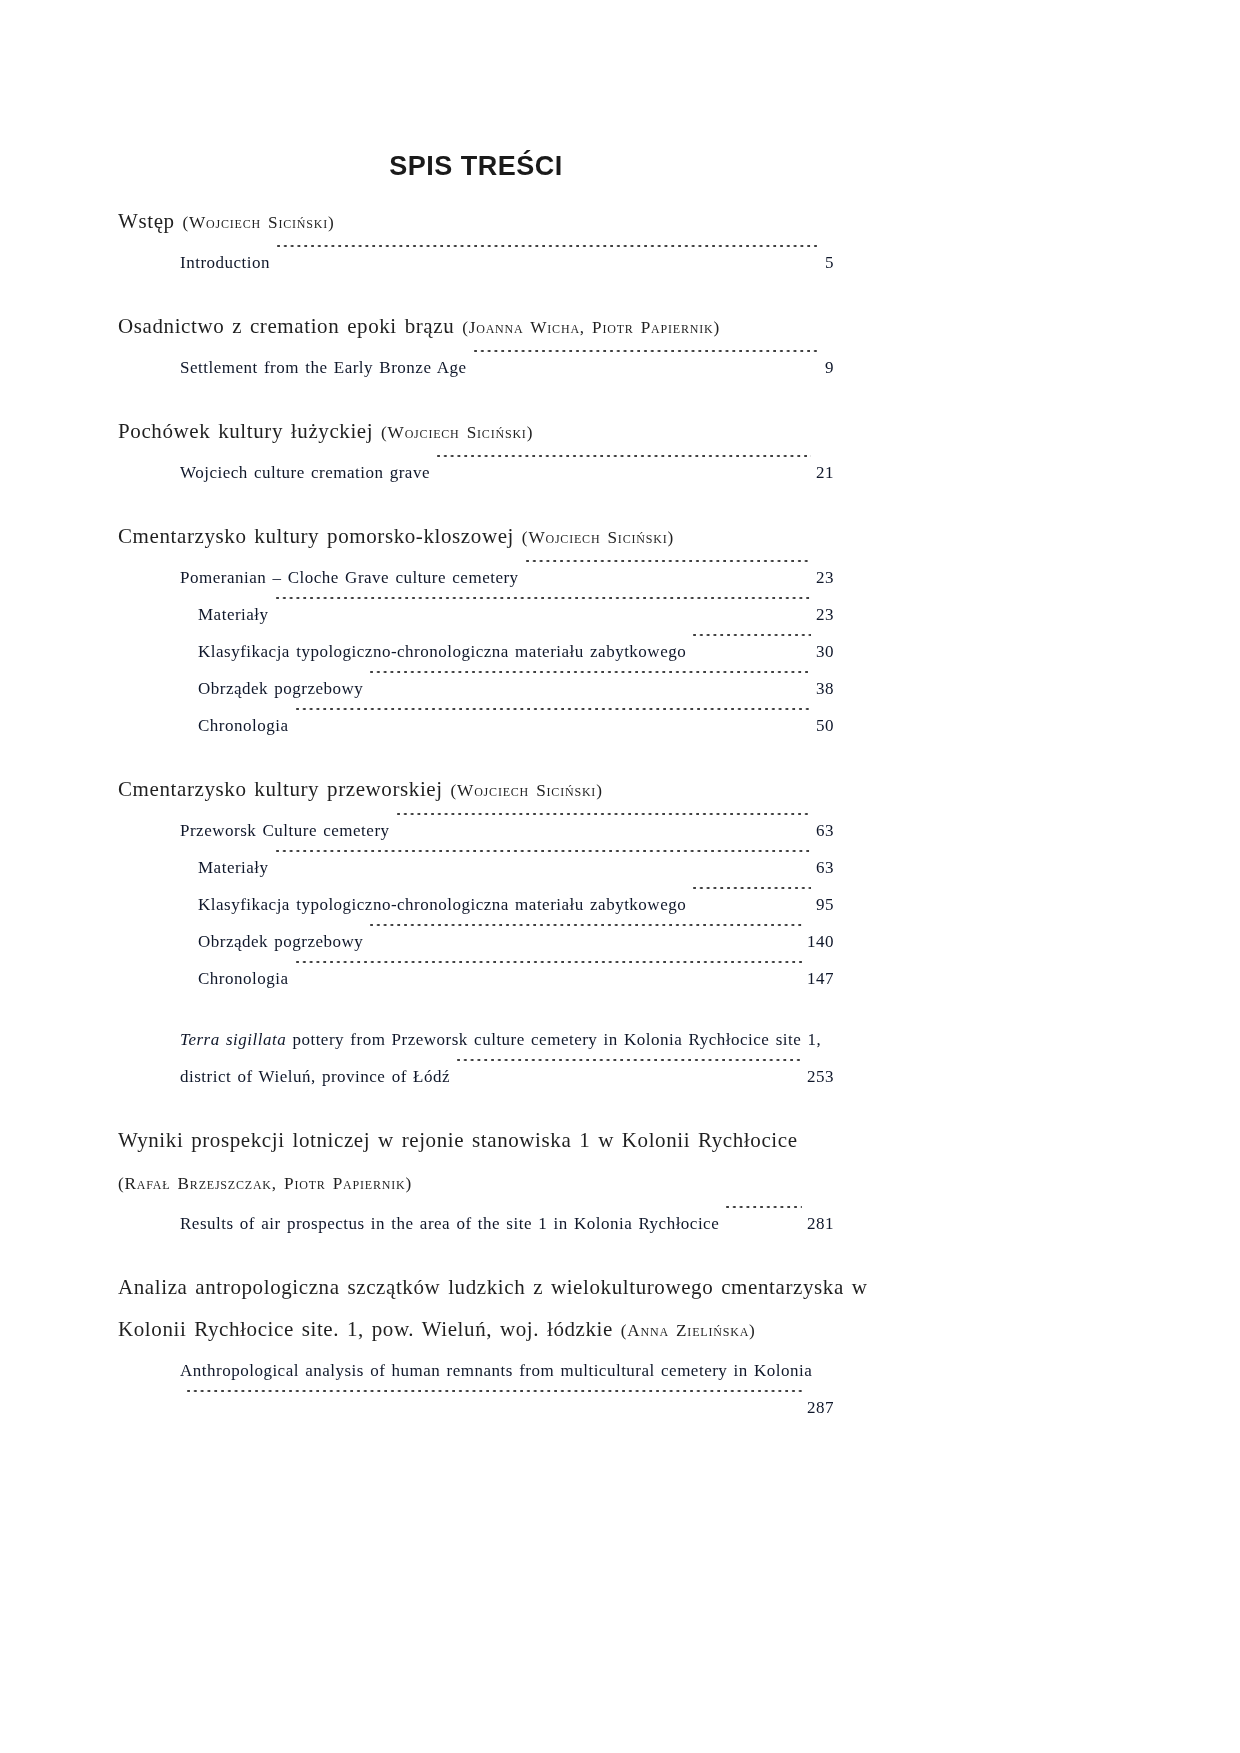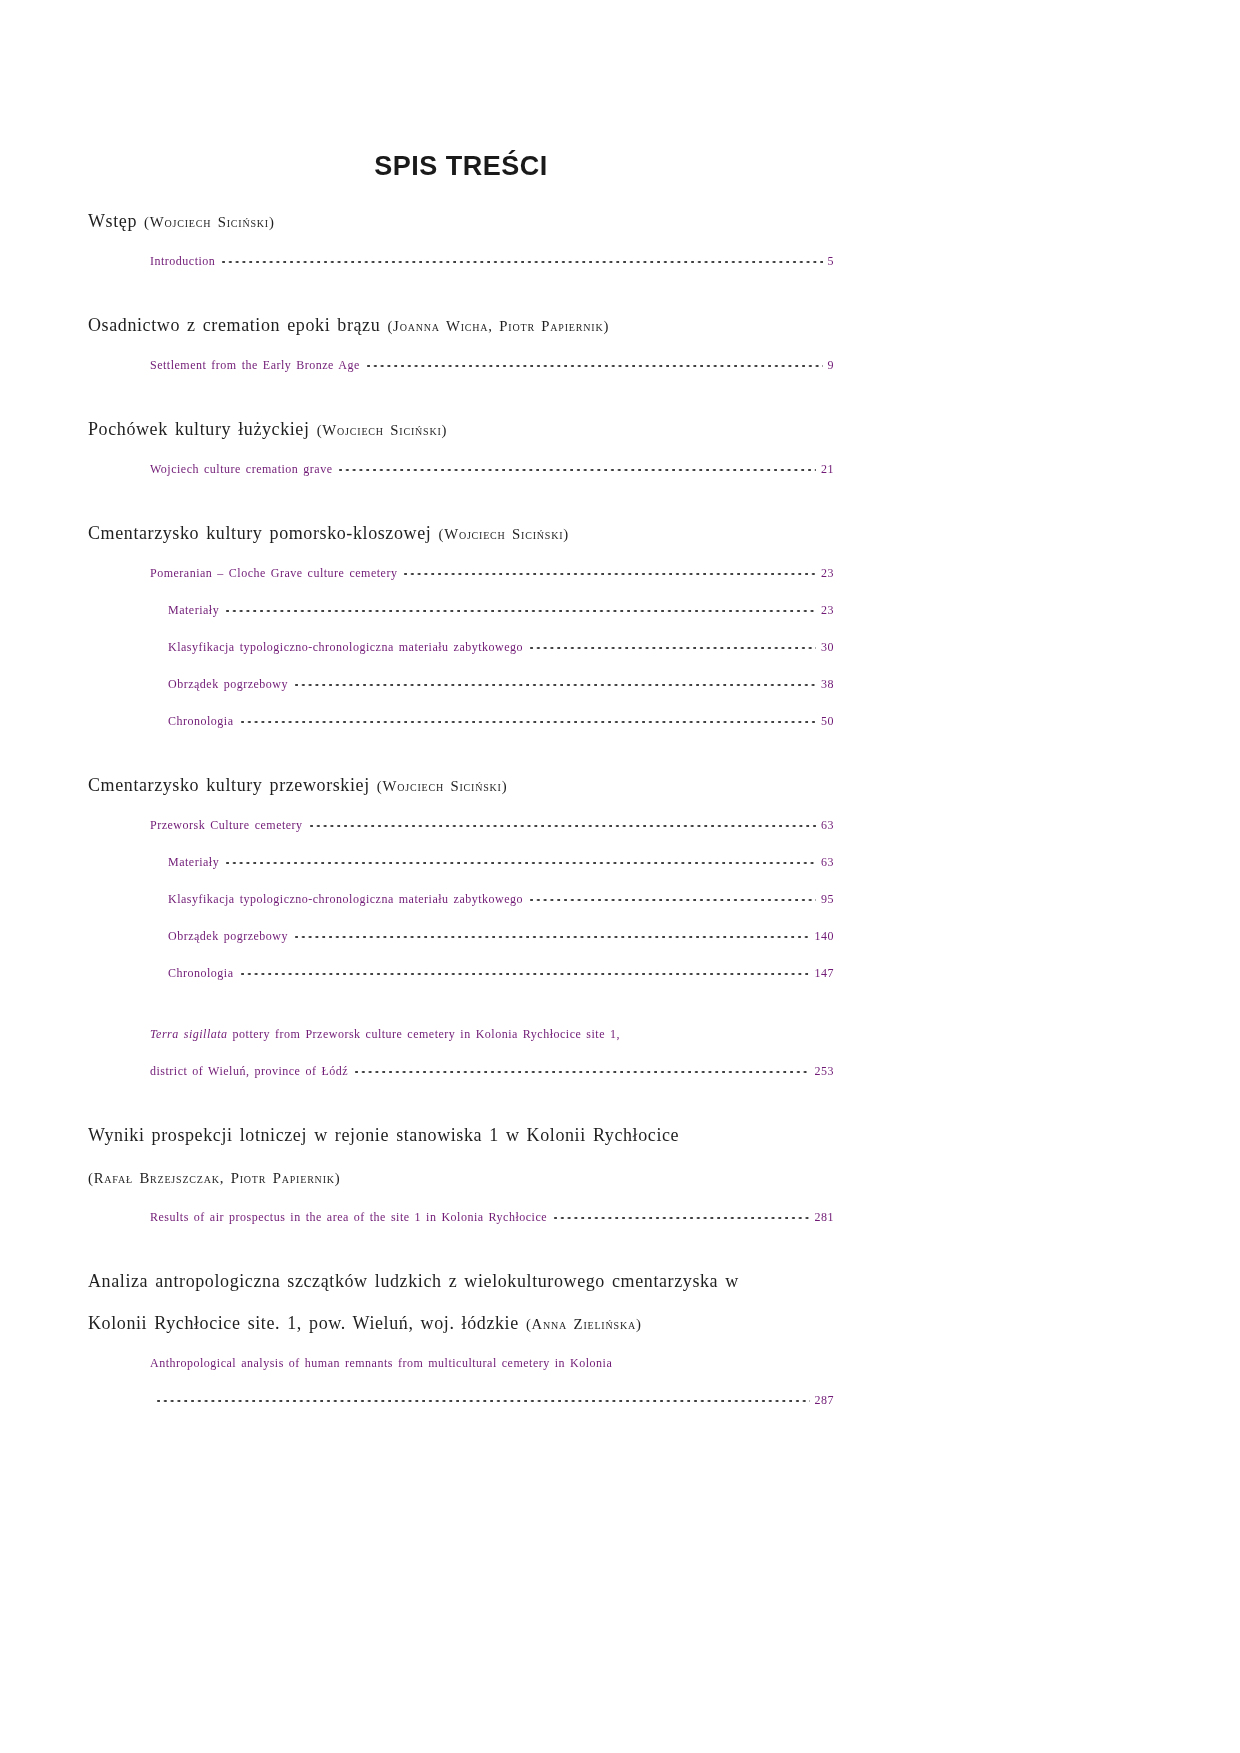--- a/index.html
+++ b/index.html
@@ -1,61 +1,61 @@
 <!DOCTYPE html>
 <html><head>
 <meta charset="utf-8">
 <style>
   html, body { margin: 0; padding: 0; background: #ffffff; }
   .page {
     position: relative;
     width: 984px;
     height: 1753px;
     box-sizing: border-box;
-    padding: 148px 150px 0 88px;
+    padding: 148px 150px 0 118px;
     background: #ffffff;
     font-family: "Liberation Serif", serif;
     color: #262626;
     overflow: hidden;
   }
   .title {
     font-family: "Liberation Sans", sans-serif;
     font-weight: 700;
     font-size: 27px;
     line-height: 36px;
     letter-spacing: 0.5px;
     text-align: center;
     color: #1a1a1a;
     margin: 0;
   }
   .toc { margin-top: 16px; }
   .entry { margin-top: 24px; }
   .entry:first-child { margin-top: 0; }
   .heading-line {
-    font-size: 18px;
+    font-size: 21px;
     line-height: 42px;
     letter-spacing: 0.6px;
     word-spacing: 2px;
     color: #1f1f1f;
     white-space: nowrap;
   }
   .seg.sc {
     font-variant: small-caps;
     font-size: 0.82em;
     letter-spacing: 0.8px;
   }
   .seg.it { font-style: italic; }
   .item-line {
     display: flex;
-    align-items: center;
-    font-size: 12px;
+    align-items: flex-start;
+    font-size: 17px;
     line-height: 37px;
     letter-spacing: 0.5px;
     word-spacing: 1.5px;
-    color: #701a75;
+    color: #0f172a;
   }
   .lvl1 { padding-left: 62px; }
   .lvl2 { padding-left: 80px; }
   .label { flex: 0 1 auto; white-space: nowrap; }
   .dots {
     flex: 1 1 auto;
     min-width: 14px;
     height: 4px;
     margin: 0 3px -1px 7px;
     background-image: radial-gradient(circle at 1.6px 2px, #3e3e3e 1.15px, transparent 1.5px);

